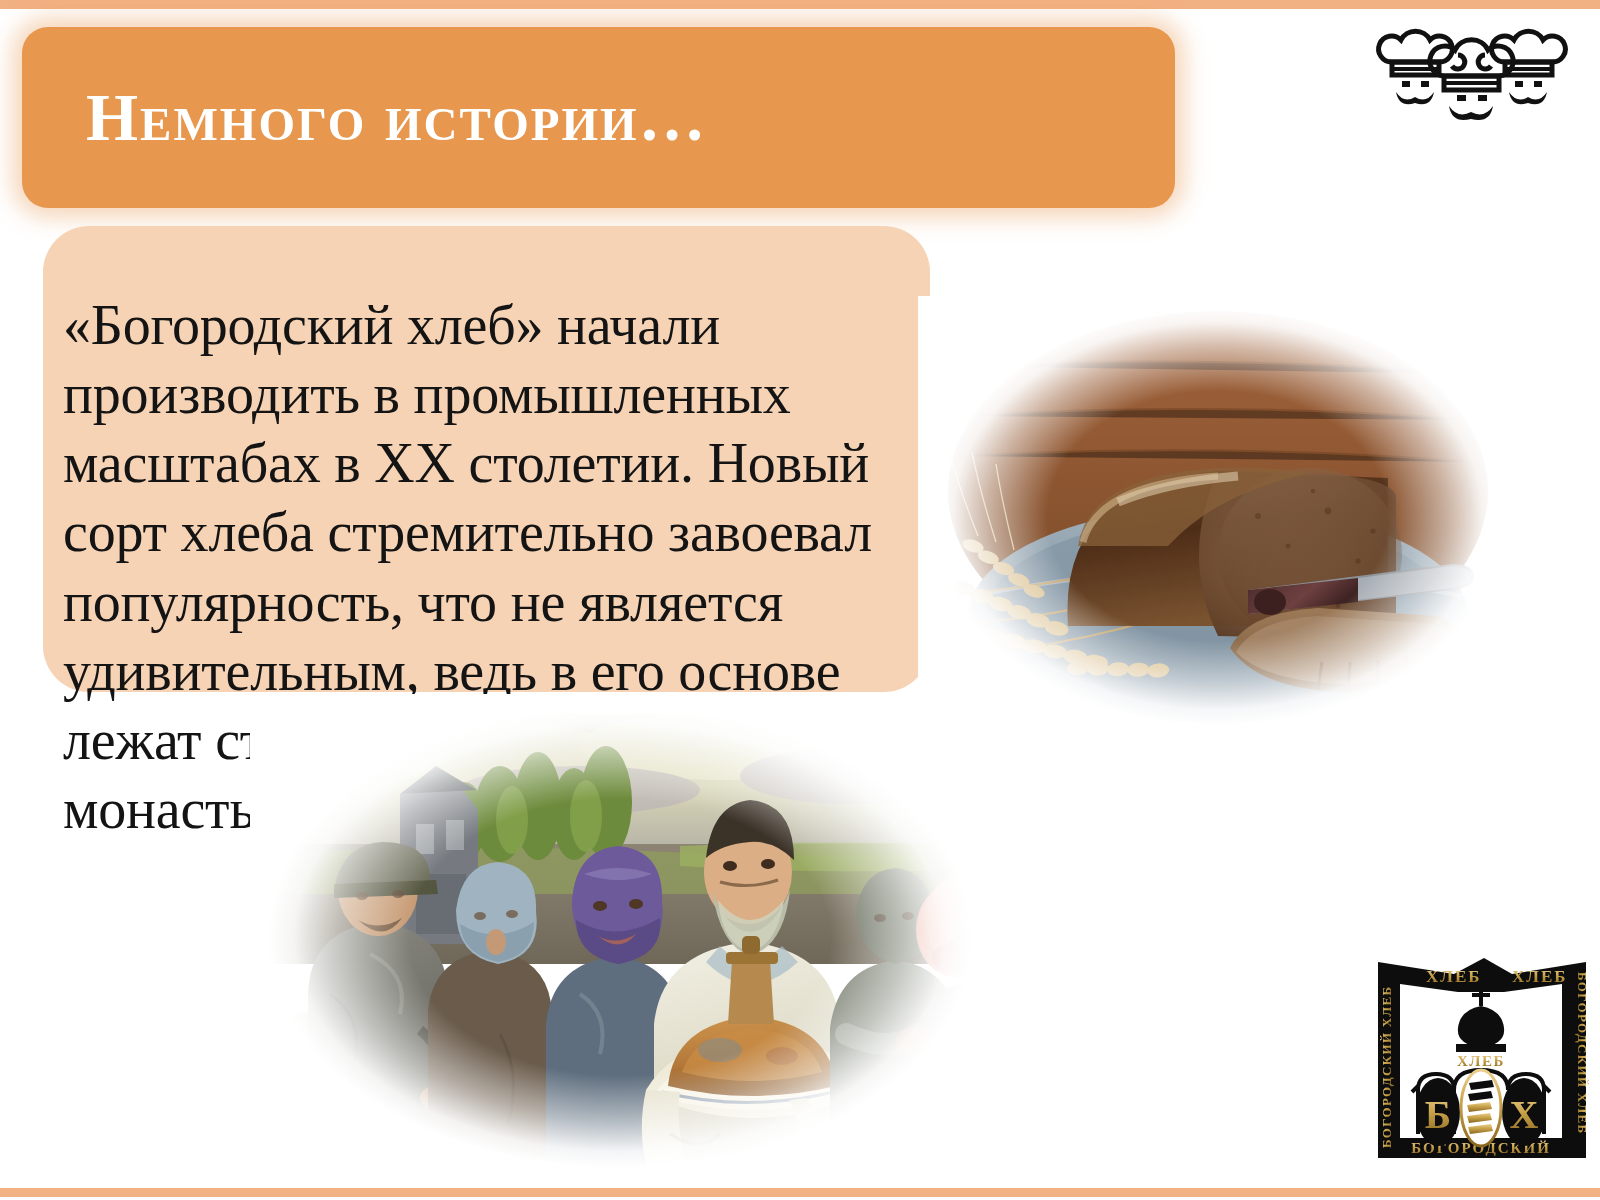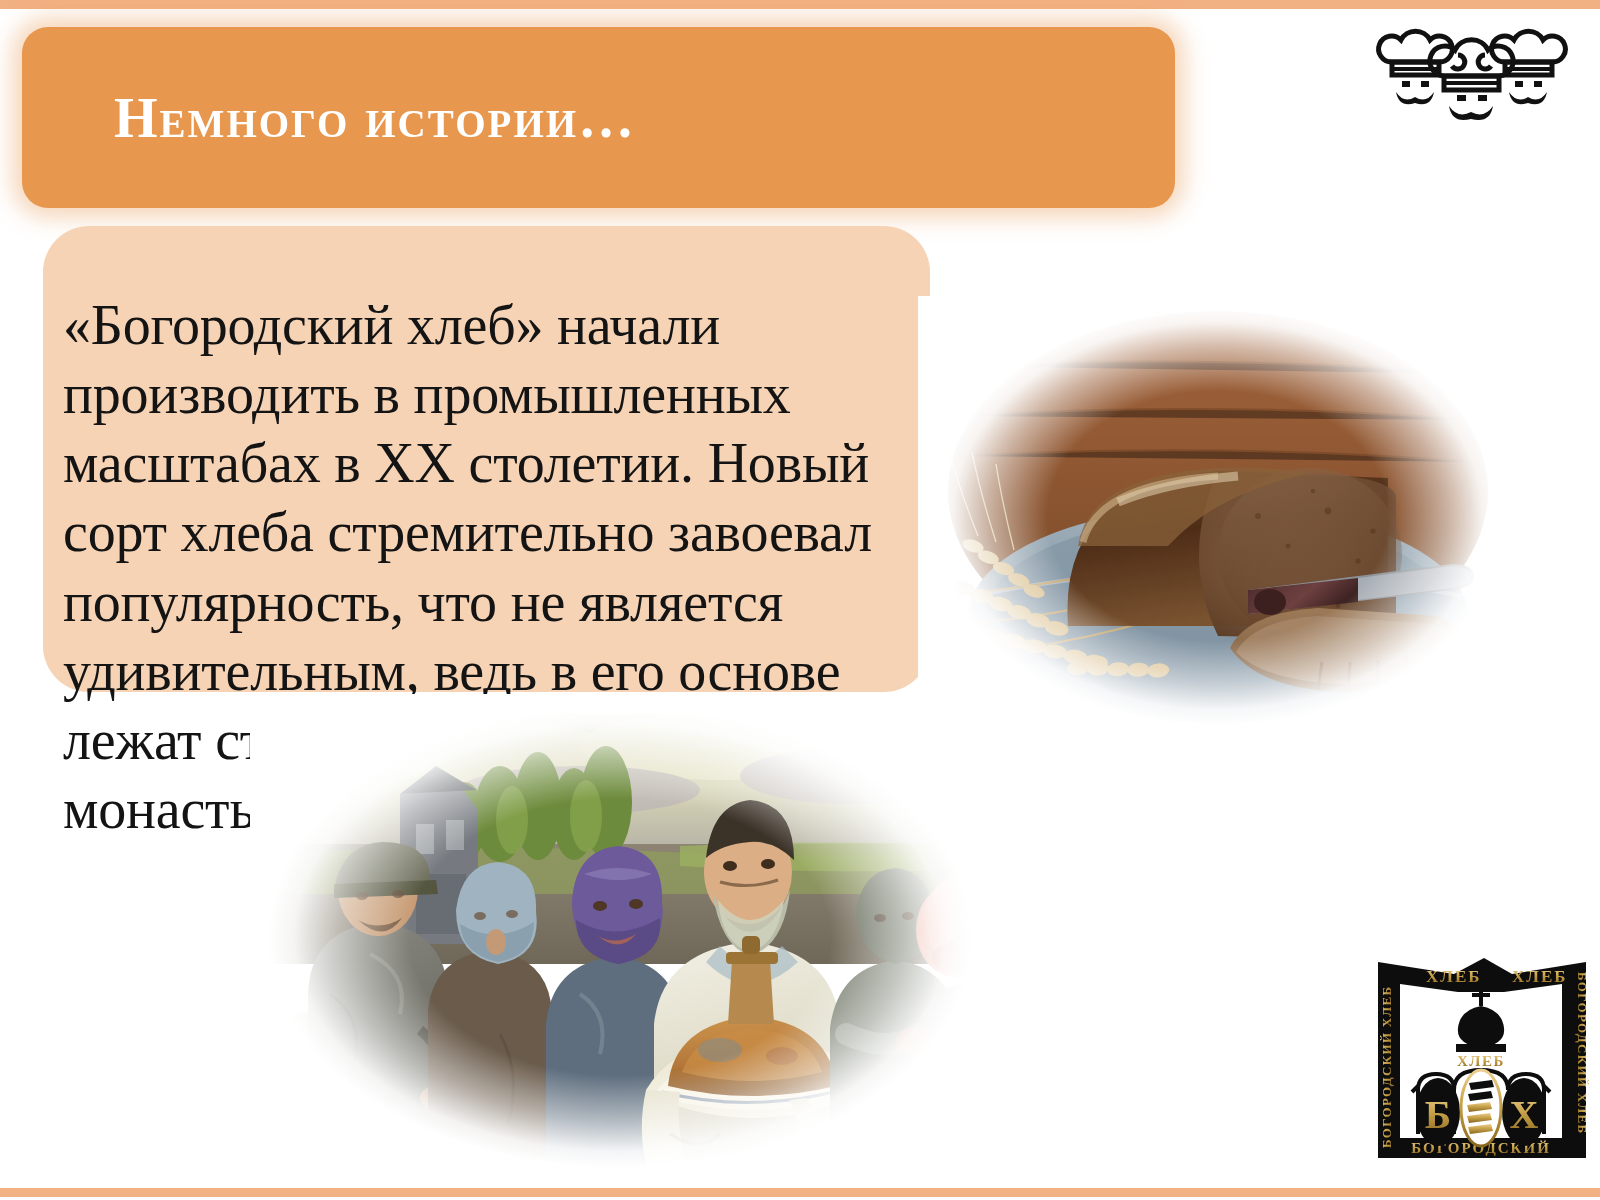--- a/index.html
+++ b/index.html
@@ -36,24 +36,24 @@
     background: #E8974E;
     border-radius: 26px;
     box-shadow: 0 0 22px 10px rgba(232,151,78,0.38);
     display: flex;
     align-items: center;
   }
   #title-text {
     color: #FFFFFF;
     font-family: "Liberation Serif", "DejaVu Serif", serif;
     font-weight: bold;
-    font-size: 56px;
+    font-size: 67px;
     font-variant: small-caps;
     letter-spacing: 2px;
-    margin-left: 92px;
+    margin-left: 64px;
     line-height: 1;
     white-space: nowrap;
   }
 
   
   #chef-logo {
     position: absolute;
     left: 1372px;
     top: 22px;
     width: 200px;

